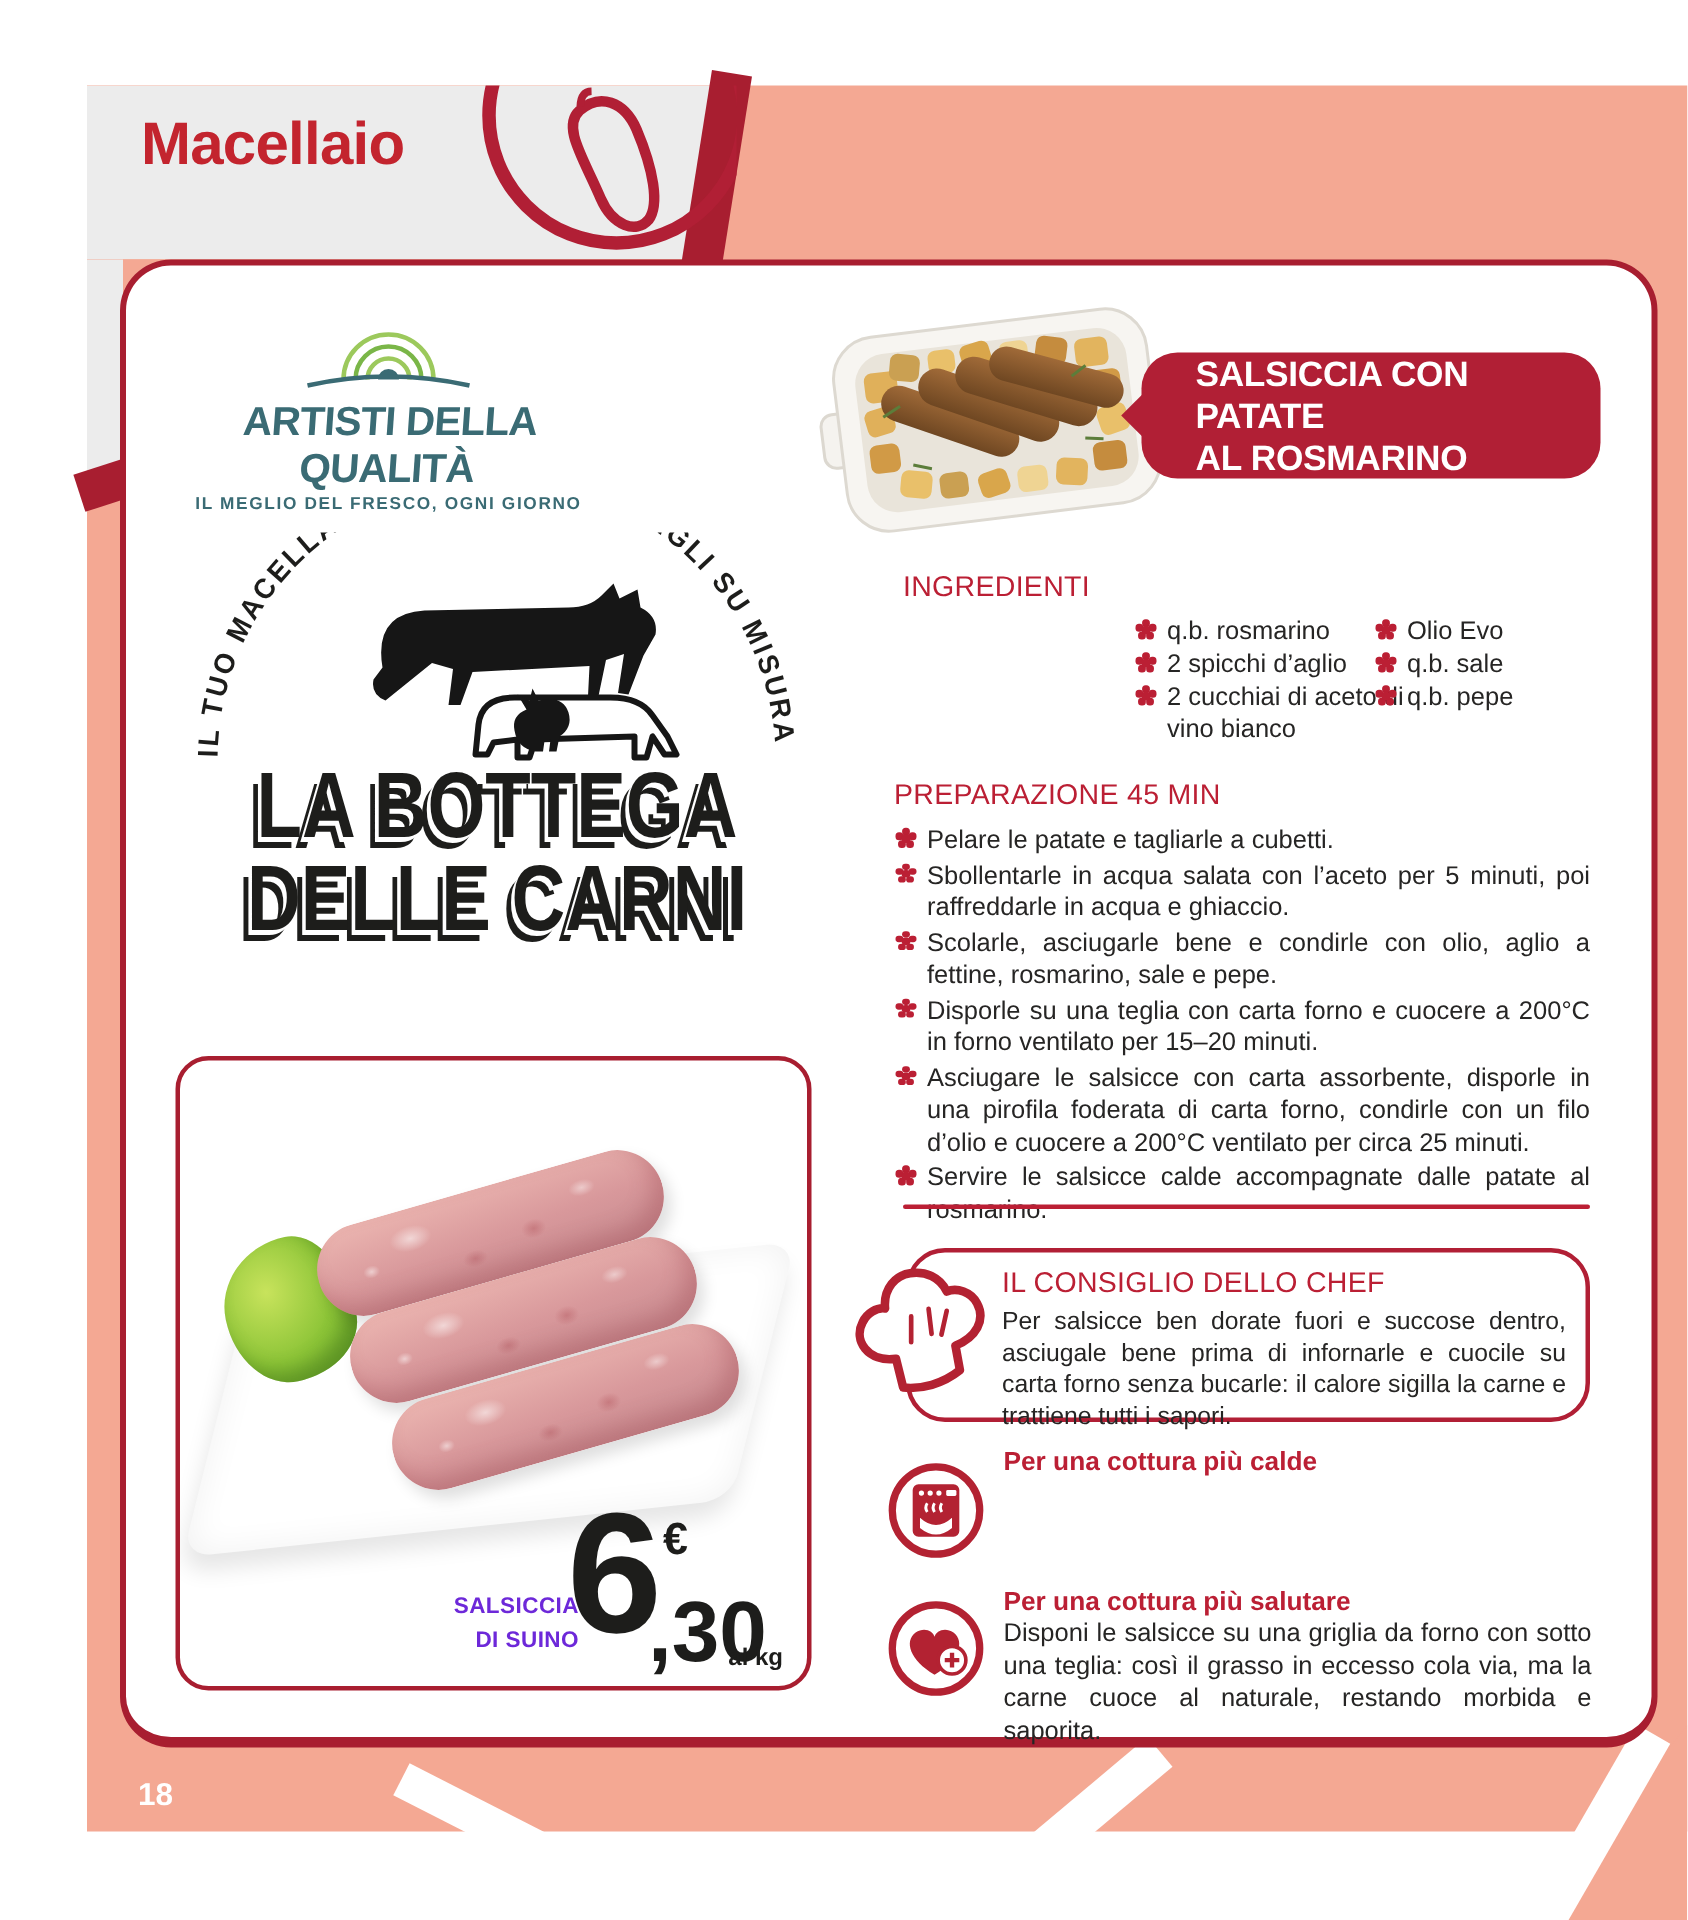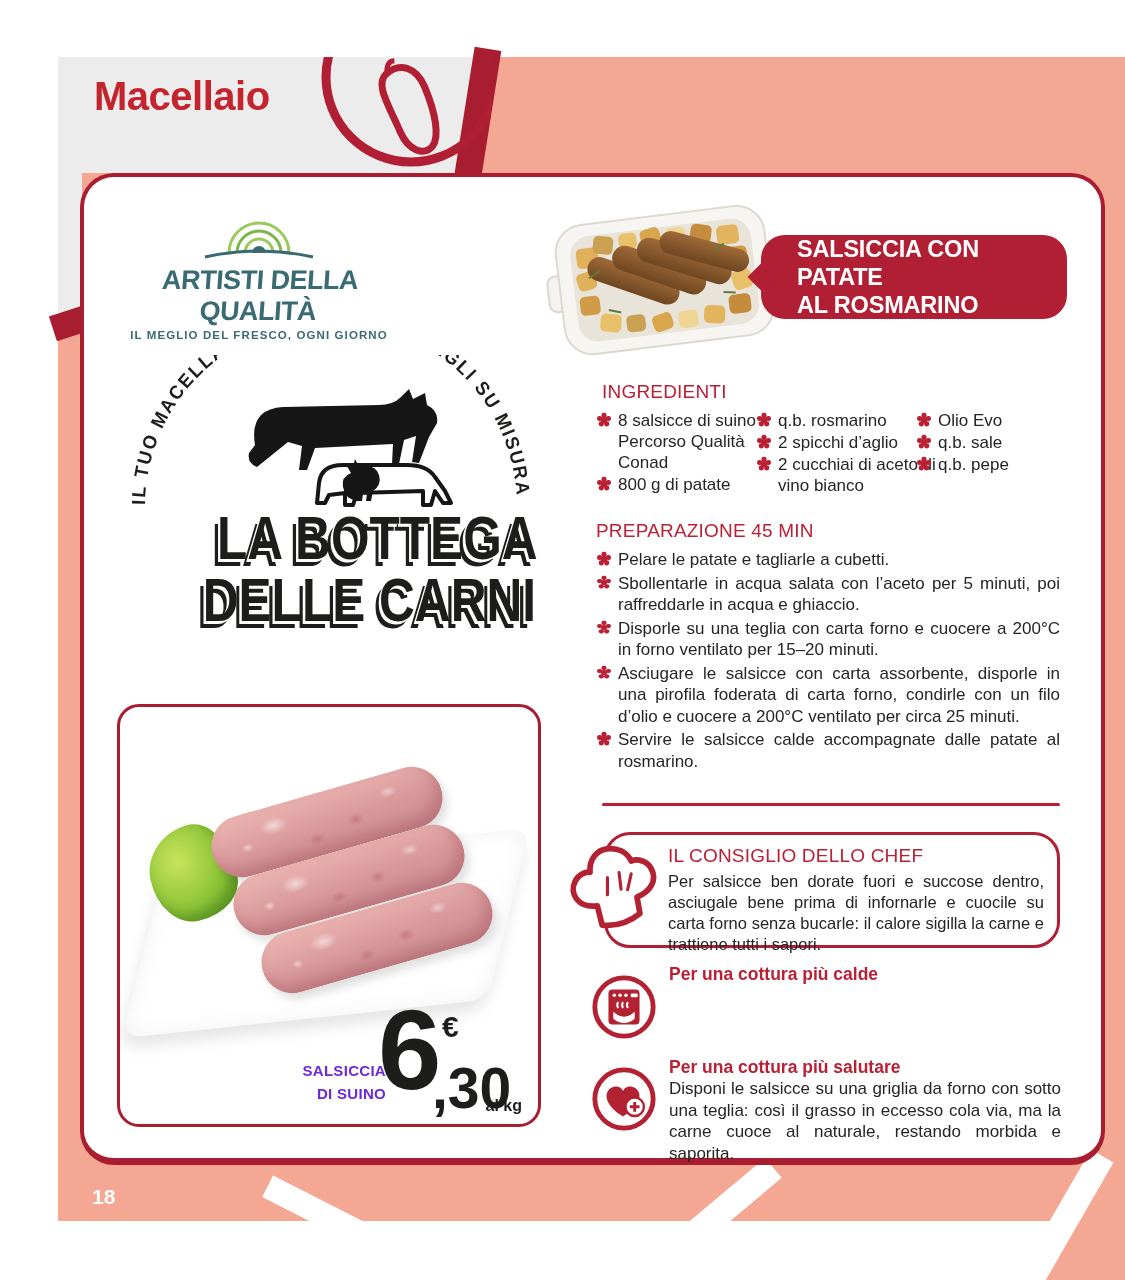--- a/index.html
+++ b/index.html
@@ -35,21 +35,21 @@
     border:4px solid var(--dark-red);border-bottom-width:7px;border-radius:34px}
 
   
   .logo-block{left:25px;top:32px;width:300px;text-align:center}
   .logo-title{font-size:27px;font-weight:bold;color:var(--teal);letter-spacing:-.5px;transform:skewX(-4deg)}
   .logo-sub{font-size:11.5px;font-weight:bold;color:var(--teal);letter-spacing:1.1px;margin-top:2px}
 
   
   .emblem{left:37px;top:178px;width:420px;height:155px}
 
-  .shop-title{left:0;top:330px;width:494px;text-align:right;color:#1d1d1b;font-weight:bold;line-height:62px;font-size:62px}
+  .shop-title{left:0;top:330px;width:494px;text-align:center;color:#1d1d1b;font-weight:bold;line-height:62px;font-size:62px}
   .shop-title .ln{display:inline-block;transform:scaleX(.80);letter-spacing:0;
     text-shadow:-3px 3px 0 #ffffff,-7px 7px 0 #1d1d1b}
 
   
   .photo-card{left:33px;top:527px;width:424px;height:423px;background:#fff;
     border:3px solid var(--dark-red);border-radius:22px;overflow:hidden}
   .plate{left:22px;top:128px;width:368px;height:196px;border-radius:20px;
     background:linear-gradient(155deg,#fcfcfa 15%,#ececе7 60%,#e0e0db);
     background:linear-gradient(155deg,#fcfcfa 15%,#ececе7 60%,#e0e0db),#eeeee9;
     transform:rotate(-6deg) skewX(-20deg) scaleY(.85);
@@ -239,30 +239,20 @@
 
     <div class="abs banner">
       <div class="banner-text">
         <span>SALSICCIA CON PATATE</span><br>
         <span>AL ROSMARINO</span>
       </div>
     </div>
 
     <div class="abs h-red ing-head">INGREDIENTI</div>
 
-    <div class="abs ing-col ic1">
-      <div class="item">
-          <span class="flower"></span>
-          <span class="txt">8 salsicce di suino Percorso Qualità Conad</span>
-        </div>
-      <div class="item">
-          <span class="flower"></span>
-          <span class="txt">800 g di patate</span>
-        </div>
-    </div>
     <div class="abs ing-col ic2">
       <div class="item">
           <span class="flower"></span>
           <span class="txt">q.b. rosmarino</span>
         </div>
       <div class="item">
           <span class="flower"></span>
           <span class="txt">2 spicchi d’aglio</span>
         </div>
       <div class="item">
@@ -287,20 +277,24 @@
 
     <div class="abs h-red prep-head">PREPARAZIONE 45 MIN</div>
     <div class="abs steps">
       <div class="step">
           <span class="flower"></span>
           <span class="txt">Pelare le patate e tagliarle a cubetti.</span>
         </div>
       <div class="step">
           <span class="flower"></span>
           <span class="txt">Sbollentarle in acqua salata con l’aceto per 5 minuti, poi raffreddarle in acqua e ghiaccio.</span>
+        </div>
+      <div class="step">
+          <span class="flower"></span>
+          <span class="txt">Scolarle, asciugarle bene e condirle con olio, aglio a fettine, rosmarino, sale e pepe.</span>
         </div>
       <div class="step">
           <span class="flower"></span>
           <span class="txt">Disporle su una teglia con carta forno e cuocere a 200°C in forno ventilato per 15–20 minuti.</span>
         </div>
       <div class="step">
           <span class="flower"></span>
           <span class="txt">Asciugare le salsicce con carta assorbente, disporle in una pirofila foderata di carta forno, condirle con un filo d’olio e cuocere a 200°C ventilato per circa 25 minuti.</span>
         </div>
       <div class="step">

